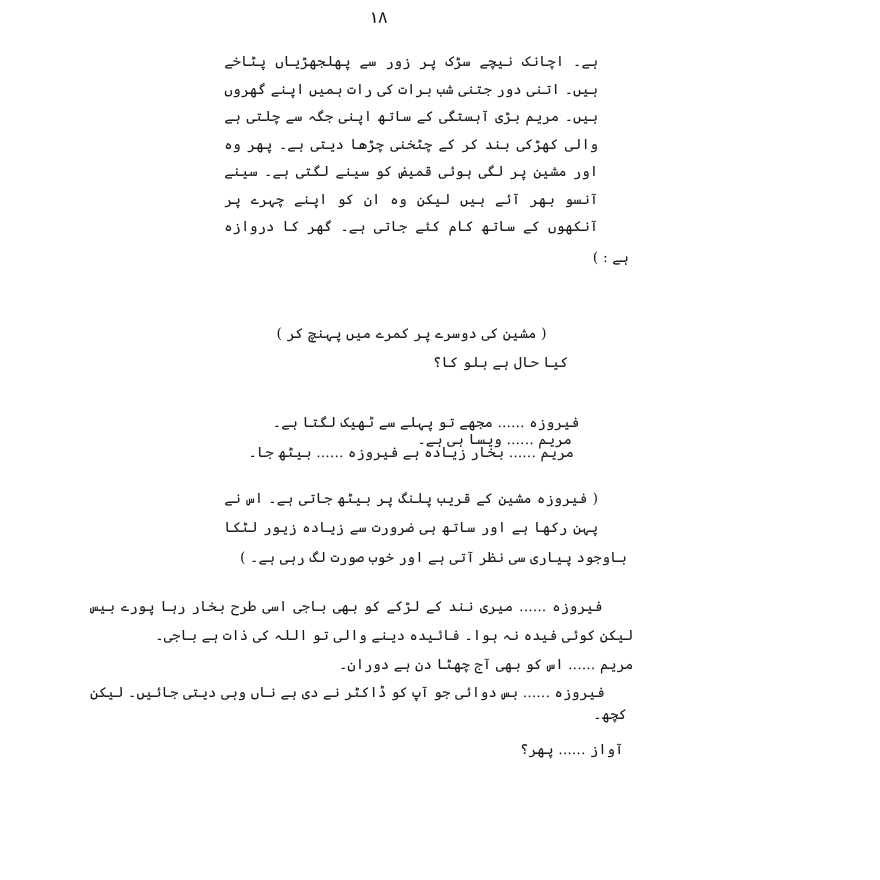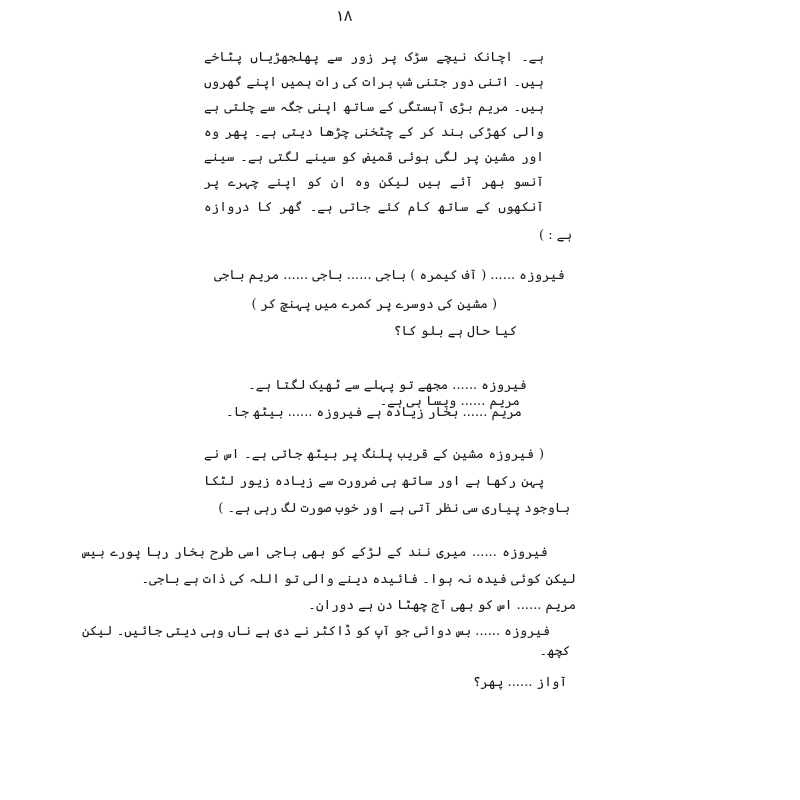--- a/index.html
+++ b/index.html
@@ -57,21 +57,20 @@
 
   <div class="line just" style="top:46px;  left:232px; width:340px;">ہے۔ اچانک نیچے سڑک پر زور سے پھلجھڑیاں پٹاخے چلنے کی آوازیں سنائی دیتی</div>
   <div class="line just" style="top:71px;  left:232px; width:340px;">ہیں۔ اتنی دور جتنی شب برات کی رات ہمیں اپنے گھروں کے اندر سنائی دیا کرتی</div>
   <div class="line just" style="top:96px;  left:232px; width:340px;">ہیں۔ مریم بڑی آہستگی کے ساتھ اپنی جگہ سے چلتی ہے اور باہر سڑک کی جانب کھلنے</div>
   <div class="line just" style="top:121px; left:232px; width:340px;">والی کھڑکی بند کر کے چٹخنی چڑھا دیتی ہے۔ پھر وہ اپنے دوسرے کمرے میں جاتی ہے</div>
   <div class="line just" style="top:146px; left:232px; width:340px;">اور مشین پر لگی ہوئی قمیض کو سینے لگتی ہے۔ سینے کے دوران اس کی آنکھوں میں</div>
   <div class="line just" style="top:171px; left:232px; width:340px;">آنسو بھر آئے ہیں لیکن وہ ان کو اپنے چہرے پر پھیلنے نہیں دیتی۔ انہی ڈبڈبائی ہوئی</div>
   <div class="line just" style="top:196px; left:232px; width:340px;">آنکھوں کے ساتھ کام کئے جاتی ہے۔ گھر کا دروازہ کھول کر فیروزہ آواز دیتی</div>
   <div class="line ralign" style="top:224px; right:228px;">ہے : )</div>
 
-  <div class="line ralign" style="top:264px; right:235px;">فیروزہ ...... ( آف کیمرہ ) باجی ...... باجی ...... مریم باجی</div>
   <div class="line ralign" style="top:293px; right:303px;">( مشین کی دوسرے پر کمرے میں پہنچ کر )</div>
   <div class="line ralign" style="top:320px; right:283px;">کیا حال ہے بلو کا؟</div>
   <div class="line ralign" style="top:347px; right:280px;margin-top:43px;">مریم ...... ویسا ہی ہے۔</div>
   <div class="line ralign" style="top:401px; right:278px;">مریم ...... بخار زیادہ ہے فیروزہ ...... بیٹھ جا۔</div>
   <div class="line ralign" style="top:374px; right:273px;">فیروزہ ...... مجھے تو پہلے سے ٹھیک لگتا ہے۔</div>
 
   <div class="line just" style="top:443px; left:232px; width:340px;">( فیروزہ مشین کے قریب پلنگ پر بیٹھ جاتی ہے۔ اس نے شادی والا زرق برق لباس</div>
   <div class="line just" style="top:470px; left:232px; width:340px;">پہن رکھا ہے اور ساتھ ہی ضرورت سے زیادہ زیور لٹکا رکھا ہے۔ لیکن وہ اس کے</div>
   <div class="line ralign" style="top:497px; right:230px;">باوجود پیاری سی نظر آتی ہے اور خوب صورت لگ رہی ہے۔ )</div>
 

